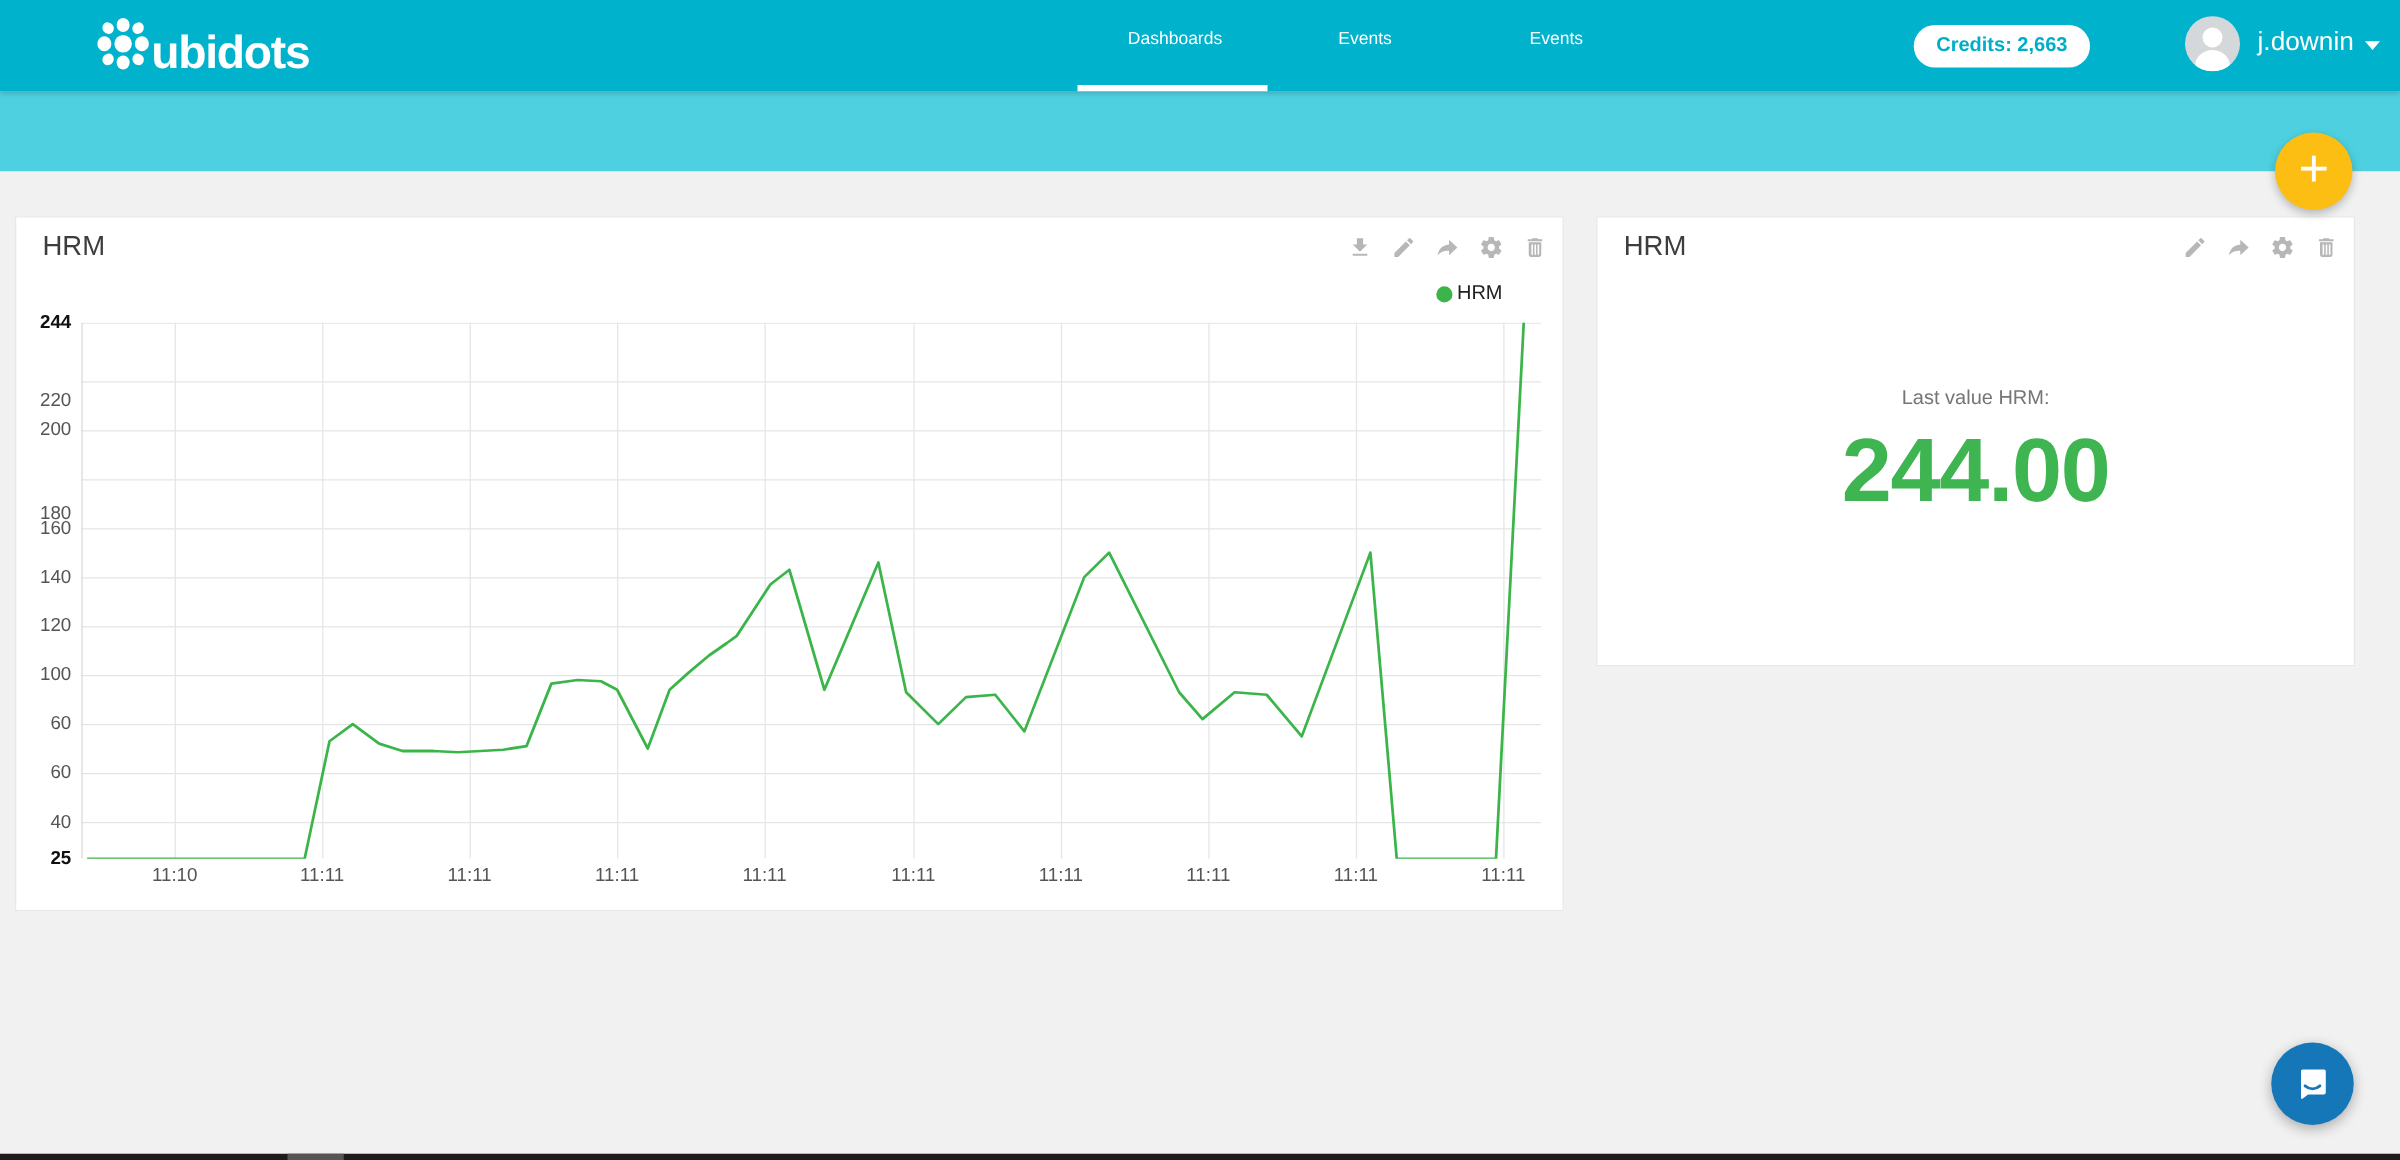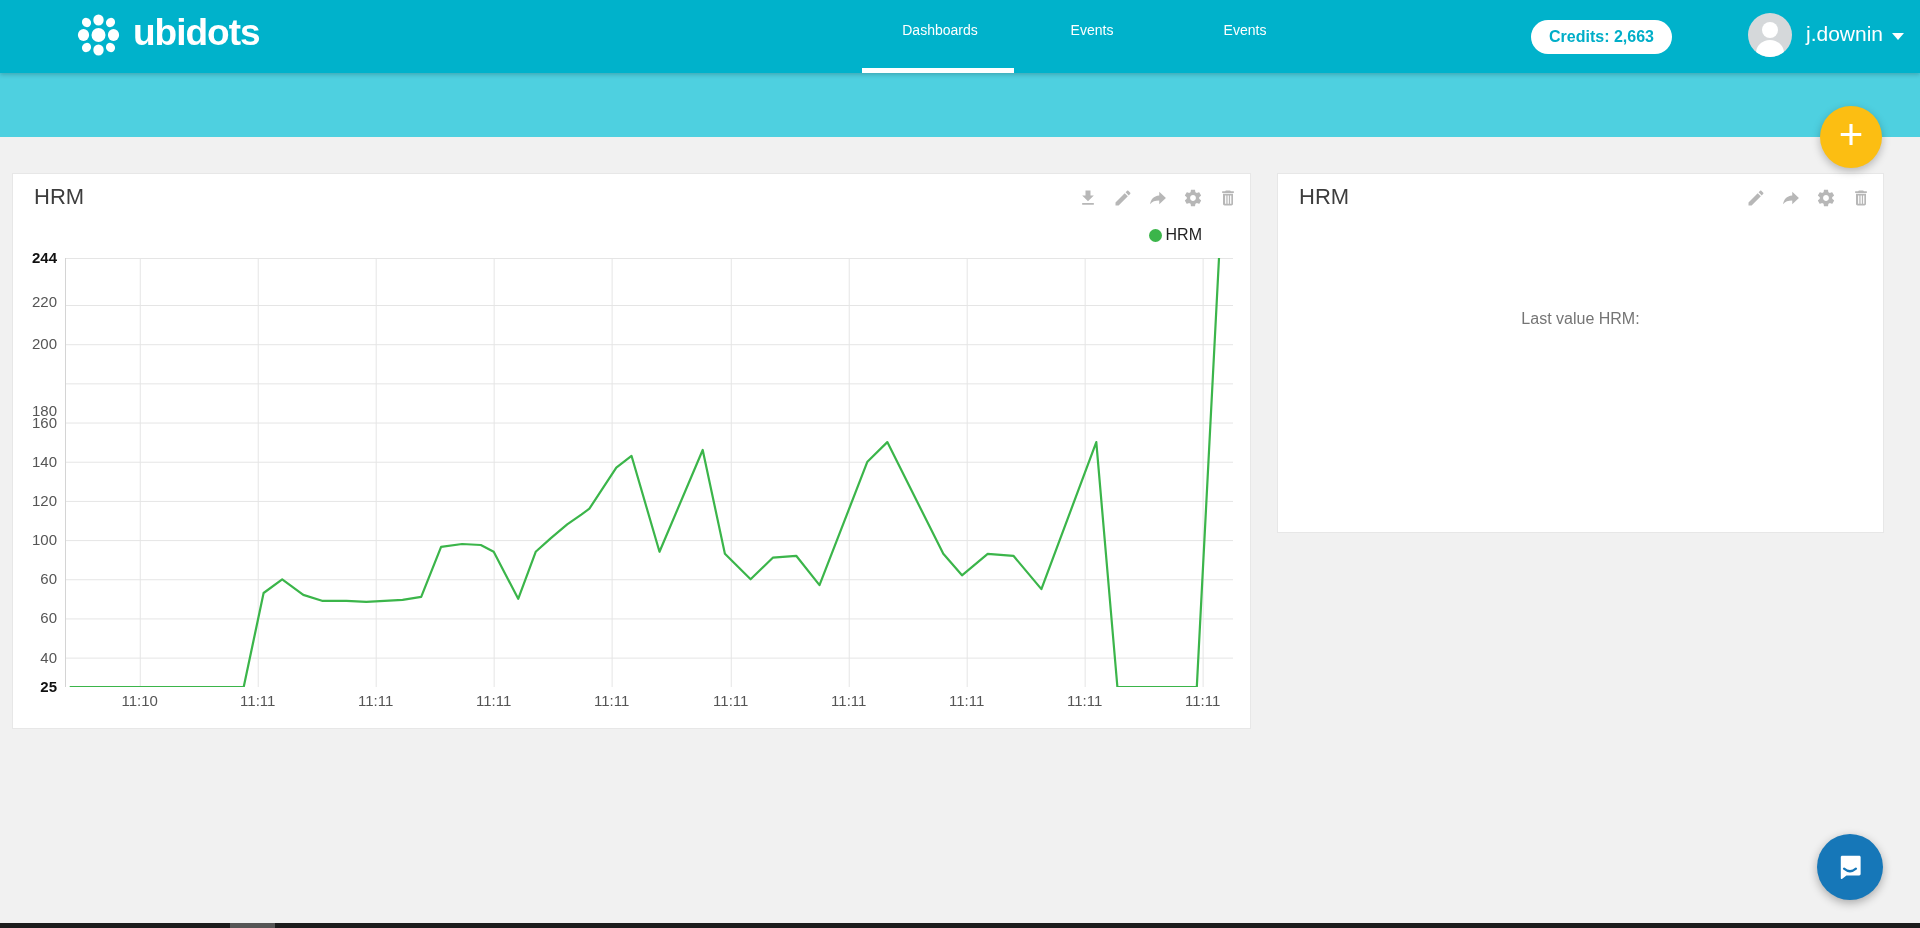--- a/index.html
+++ b/index.html
@@ -2,21 +2,21 @@
 <html><head>
 <meta charset="utf-8">
 <style>
   * { margin:0; padding:0; box-sizing:border-box; }
   html,body { width:1920px; height:928px; overflow:hidden; background:#f1f1f1;
               font-family:"Liberation Sans", sans-serif; }
 
   
   .topbar { position:absolute; left:0; top:0; width:1920px; height:73px;
             background:#00b2cb; z-index:20; box-shadow:0 2px 4px rgba(0,0,0,.18); }
-  .brand { position:absolute; left:76px; top:12px; display:flex; align-items:flex-start; gap:12px; }
+  .brand { position:absolute; left:76px; top:12px; display:flex; align-items:flex-end; }
   .brand-text { color:#fff; font-size:37px; font-weight:bold; letter-spacing:-1px; }
   .nav-item { position:absolute; top:22px; transform:translateX(-50%); color:#fff;
               font-size:14px; font-weight:300; cursor:pointer; white-space:nowrap; }
   .nav-underline { position:absolute; left:862px; bottom:0; width:152px; height:5px; background:#fff; }
   .credits-pill { position:absolute; left:1531px; top:20px; height:34px; padding:0 18px;
                   background:#fff; border-radius:17px; line-height:34px; color:#00aec8;
                   font-size:16px; font-weight:bold; cursor:pointer; }
   .avatar { position:absolute; left:1748px; top:13px; width:44px; height:44px; border-radius:50%;
             background:#d5d8da; overflow:hidden; cursor:pointer; }
   .user-menu { position:absolute; left:1806px; top:22px; color:#fff; font-size:21px; font-weight:300;
@@ -180,21 +180,21 @@
         <line x1="666.26" y1="0" x2="666.26" y2="429" stroke="#e5e5e5" stroke-width="1"></line>
         <line x1="784.2280000000001" y1="0" x2="784.2280000000001" y2="429" stroke="#e5e5e5" stroke-width="1"></line>
         <line x1="902.196" y1="0" x2="902.196" y2="429" stroke="#e5e5e5" stroke-width="1"></line>
         <line x1="1020.164" y1="0" x2="1020.164" y2="429" stroke="#e5e5e5" stroke-width="1"></line>
         <line x1="1138.132" y1="0" x2="1138.132" y2="429" stroke="#e5e5e5" stroke-width="1"></line>
         <line x1="0.5" y1="0" x2="0.5" y2="429" stroke="#d4d4d4" stroke-width="1"></line>
         <polyline points="4.7,429.0 178.7,429.0 198.6,335.0 217.2,321.3 238.3,336.9 257.0,342.8 281.5,342.8 301.3,343.8 337.6,341.8 356.2,338.9 376.1,288.9 397.1,286.0 415.8,287.0 428.7,293.8 453.2,340.8 470.7,293.8 485.9,280.1 502.2,266.4 516.3,256.6 524.4,250.7 551.3,209.6 566.5,197.8 594.5,293.8 637.7,192.0 659.9,295.8 685.6,321.3 707.8,299.7 731.2,297.8 754.5,327.1 802.4,203.7 822.3,184.1 878.3,295.8 897.0,317.3 922.7,295.8 948.4,297.8 976.4,331.1 1031.3,184.1 1052.4,429.0 1131.8,429.0 1154.0,0.0" fill="none" stroke="#3bb54a" stroke-width="2.2" stroke-linejoin="round"></polyline>
       </svg></div>
   <div id="yticks">
       <div class="ytick bold" style="top: 75px;">244</div>
-      <div class="ytick" style="top: 119px;">220</div>
+      <div class="ytick" style="top: 138px;">220</div>
       <div class="ytick" style="top: 161.192px;">200</div>
       <div class="ytick" style="top: 200.37px; margin-top: 28px;">180</div>
       <div class="ytick" style="top: 239.548px;">160</div>
       <div class="ytick" style="top: 278.726px;">140</div>
       <div class="ytick" style="top: 317.904px;">120</div>
       <div class="ytick" style="top: 357.082px;">100</div>
       <div class="ytick" style="top: 396.26px;">60</div>
       <div class="ytick" style="top: 435.438px;">60</div>
       <div class="ytick" style="top: 474.616px;">40</div>
       <div class="ytick bold" style="top: 504px;">25</div>
@@ -225,20 +225,21 @@
       </svg>
     <svg viewBox="0 0 24 24">
       <path d="M19.4 13c.04-.33.06-.66.06-1s-.02-.67-.07-1l2.1-1.65c.19-.15.24-.42.12-.64l-2-3.46c-.12-.22-.39-.3-.61-.22l-2.48 1c-.52-.4-1.08-.73-1.69-.98l-.38-2.65C14.46 2.18 14.25 2 14 2h-4c-.25 0-.46.18-.49.42l-.38 2.65c-.61.25-1.17.59-1.69.98l-2.48-1c-.23-.09-.49 0-.61.22l-2 3.46c-.13.22-.07.49.12.64L4.57 11c-.05.33-.07.66-.07 1s.02.67.07 1l-2.1 1.65c-.19.15-.24.42-.12.64l2 3.46c.12.22.39.3.61.22l2.48-1c.52.4 1.08.73 1.69.98l.38 2.65c.03.24.24.42.49.42h4c.25 0 .46-.18.49-.42l.38-2.65c.61-.25 1.17-.59 1.69-.98l2.48 1c.23.09.49 0 .61-.22l2-3.46c.12-.22.07-.49-.12-.64L19.4 13zM12 15.5c-1.93 0-3.5-1.57-3.5-3.5s1.57-3.5 3.5-3.5 3.5 1.57 3.5 3.5-1.57 3.5-3.5 3.5z"></path>
       </svg>
     <svg viewBox="0 0 24 24">
       <path d="M6 19c0 1.1.9 2 2 2h8c1.1 0 2-.9 2-2V7H6v12zM8.5 9h1.5v10H8.5V9zm3 0h1.5v10h-1.5V9zm3 0H16v10h-1.5V9zM19 4h-3.5l-1-1h-5l-1 1H5v2h14V4z"></path>
       </svg>
   </div>
 
   <div class="lastvalue-label">Last value HRM:</div>
+  <div class="lastvalue-number" style="color: rgb(62, 181, 81);">244.00</div>
 </div>
 
 <div class="fab-chat" style="background: rgb(22, 119, 184);">
   <svg width="34" height="34" viewBox="0 0 24 24">
     <path fill="#ffffff" d="M5.5 4.5h13c.55 0 1 .45 1 1v12c0 .55-.45 1-1 1h-9l-3.2 2.4c-.4.3-.8.1-.8-.4v-15c0-.55.45-1 1-1z" transform="translate(0,-0.5)"></path>
     <path d="M7.8 13.2c2.6 2.2 5.8 2.2 8.4 0" stroke="#1677b8" stroke-width="1.6" fill="none" stroke-linecap="round"></path>
   </svg>
 </div>
 
 <div class="bottom-strip">

